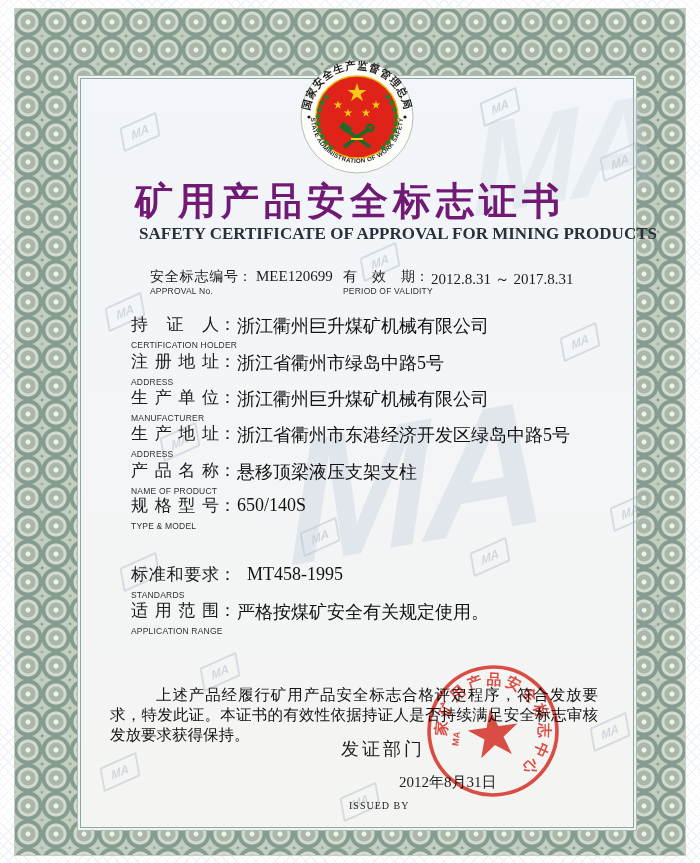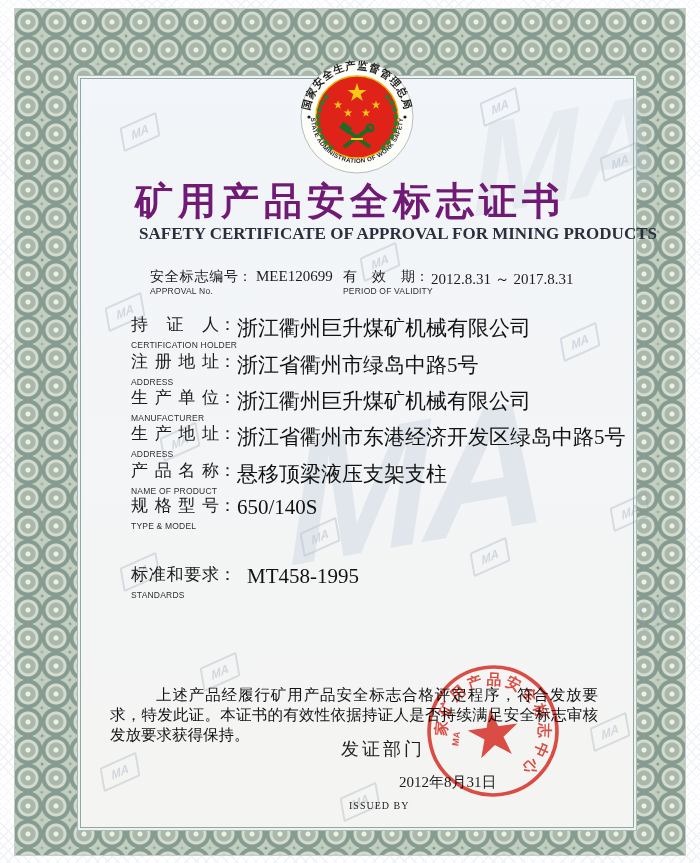--- a/index.html
+++ b/index.html
@@ -67,21 +67,21 @@
   .meta-approval .val{position:absolute;left:106px;top:0px;font-size:15px;white-space:nowrap;}
   .meta-validity{position:absolute;left:343px;top:268px;font-size:14px;}
   .meta-validity .zh-label{width:72px;}
   .meta-validity .val{position:absolute;left:88px;top:2px;font-size:15px;white-space:nowrap;}
   .colon{font-size:14px;}
   
   .field{position:absolute;left:131px;font-size:17px;}
   .field .zh-label{width:88px;font-size:17px;}
   .field .colon{font-size:17px;}
   .field .en-sub{margin-top:4px;}
-  .field .val{position:absolute;left:106px;top:1px;font-size:21px;white-space:nowrap;color:#121212;}
+  .field .val{position:absolute;left:106px;top:1px;font-size:18px;white-space:nowrap;color:#121212;}
   .field .val .l2{display:block;white-space:nowrap;}
   
   .footer-par{
     position:absolute;left:110px;top:685px;width:488px;
     font-size:15.5px;line-height:20px;text-indent:46px;color:#141414;text-align:justify;
   }
   .issued-zh{position:absolute;left:341px;top:737px;font-size:18px;letter-spacing:3px;}
   .issued-en{position:absolute;left:349px;top:800px;font-size:10px;letter-spacing:1px;}
   .issue-date{position:absolute;left:399px;top:773px;font-size:15px;}
   
@@ -193,20 +193,25 @@
   <div class="field" style="top:494px">
     <span class="zh-label">规格型号</span><span class="colon">：</span>
     <div class="en-sub">TYPE &amp; MODEL</div>
     <div class="val"><span class="l2">650/140S</span></div>
   </div>
   <div class="field" style="top:563px">
     <span class="zh-label">标准和要求</span><span class="colon">：</span>
     <div class="en-sub">STANDARDS</div>
     <div class="val" style="left:116px">MT458-1995</div>
   </div>
+  <div class="field" style="top:599px">
+    <span class="zh-label">适用范围</span><span class="colon">：</span>
+    <div class="en-sub">APPLICATION RANGE</div>
+    <div class="val">严格按煤矿安全有关规定使用。</div>
+  </div>
 
   <div class="footer-par">上述产品经履行矿用产品安全标志合格评定程序，符合发放要求，特发此证。本证书的有效性依据持证人是否持续满足安全标志审核发放要求获得保持。</div>
   <div class="issued-zh">发证部门</div>
   <div class="issued-en">ISSUED BY</div>
   <div class="issue-date">2012年8月31日</div>
 
   <svg class="seal" viewBox="0 0 140 140">
     <circle cx="70" cy="70" r="63" fill="none" stroke="#e0382e" stroke-width="3.6"></circle>
     <defs>
       <path id="sealRing" d="M 24 70 A 46 46 0 1 1 116 70 A 46 46 0 1 1 24 70" fill="none"></path>

